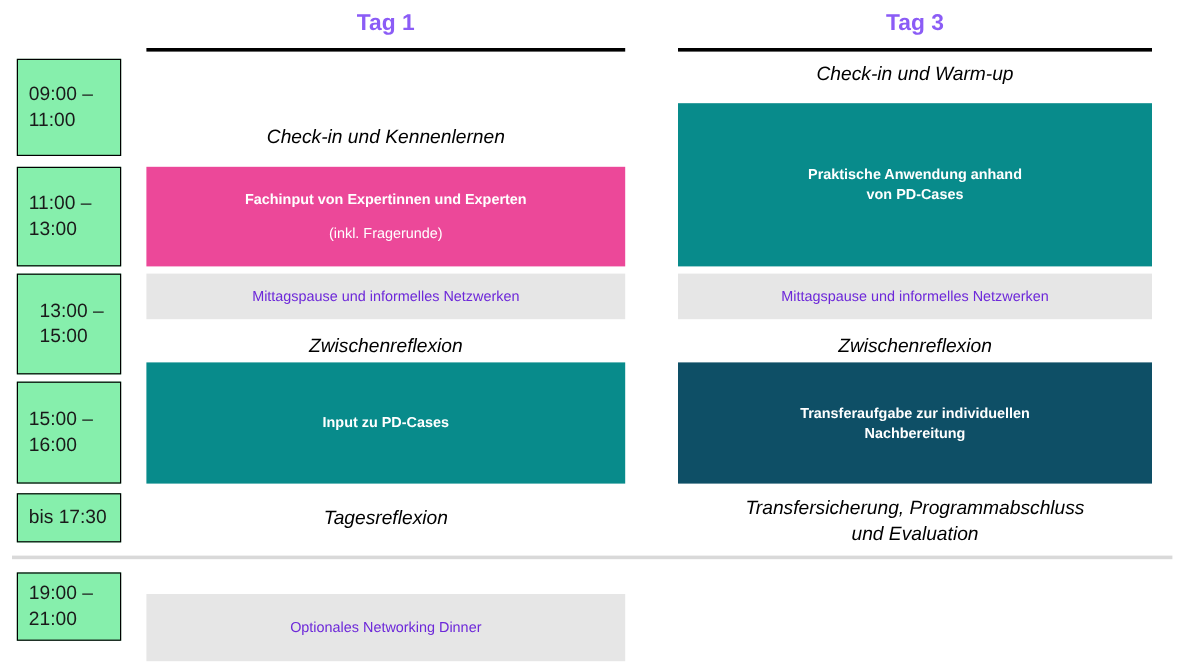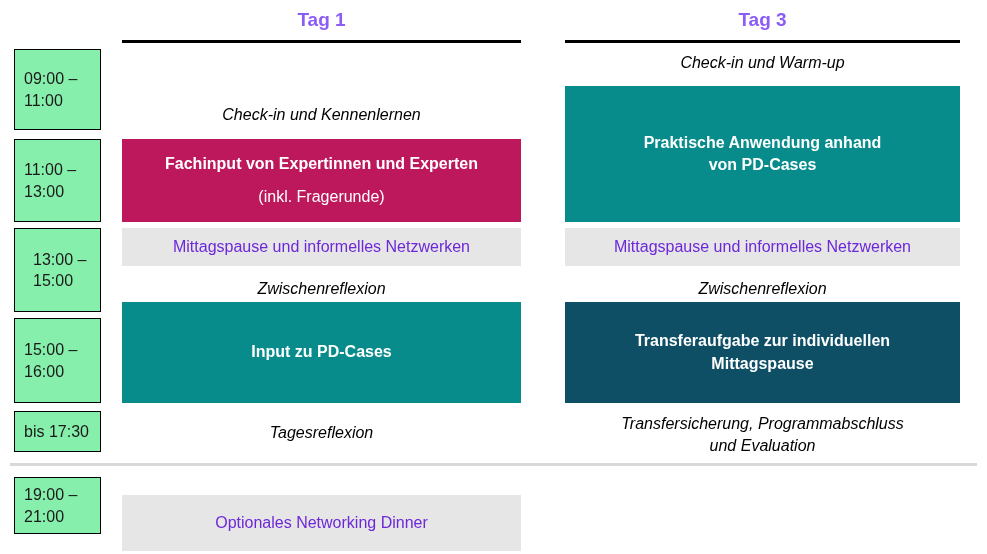--- a/index.html
+++ b/index.html
@@ -43,24 +43,24 @@
   .note{
     position:absolute;
     display:flex;align-items:center;justify-content:center;
     font-style:italic;font-size:16px;color:#000;
     text-align:center;white-space:pre-line;line-height:1.4;
   }
 
   .block{
     position:absolute;box-sizing:border-box;
     display:flex;flex-direction:column;align-items:center;justify-content:center;
-    text-align:center;font-size:16px;line-height:1.4;
+    text-align:center;font-size:12px;line-height:1.4;
     white-space:pre-line;
   }
-  .block.green{background:#be185d;color:#fff;gap:11px;}
+  .block.green{background:#ec4899;color:#fff;gap:11px;}
   .block.teal{background:#088B8B;color:#fff;}
   .block.darkblue{background:#0E4F66;color:#fff;}
   .block.gray{background:#E6E6E6;color:#6d28d9;}
   .block .b-bold{font-weight:bold;}
 
   .divider{
     position:absolute;left:10px;width:967px;top:463px;height:3px;
     background:#D9D9D9;
   }
 </style>
@@ -112,21 +112,21 @@
     <span class="b-bold">Praktische Anwendung anhand
 von PD-Cases</span>
   </div>
 
   <div class="block gray col2" style="top:228px;height:38px;">Mittagspause und informelles Netzwerken</div>
 
   <div class="note col2" style="top:277px;height:24px;">Zwischenreflexion</div>
 
   <div class="block darkblue col2" style="top:302px;height:101px;">
     <span class="b-bold">Transferaufgabe zur individuellen
-Mittagspause</span>
+Nachbereitung</span>
   </div>
 
   <div class="note col2" style="top:412px;height:46px;">Transfersicherung, Programmabschluss
 und Evaluation</div>
 
   <div class="divider"></div>
 
 </div>
 
 </body></html>

